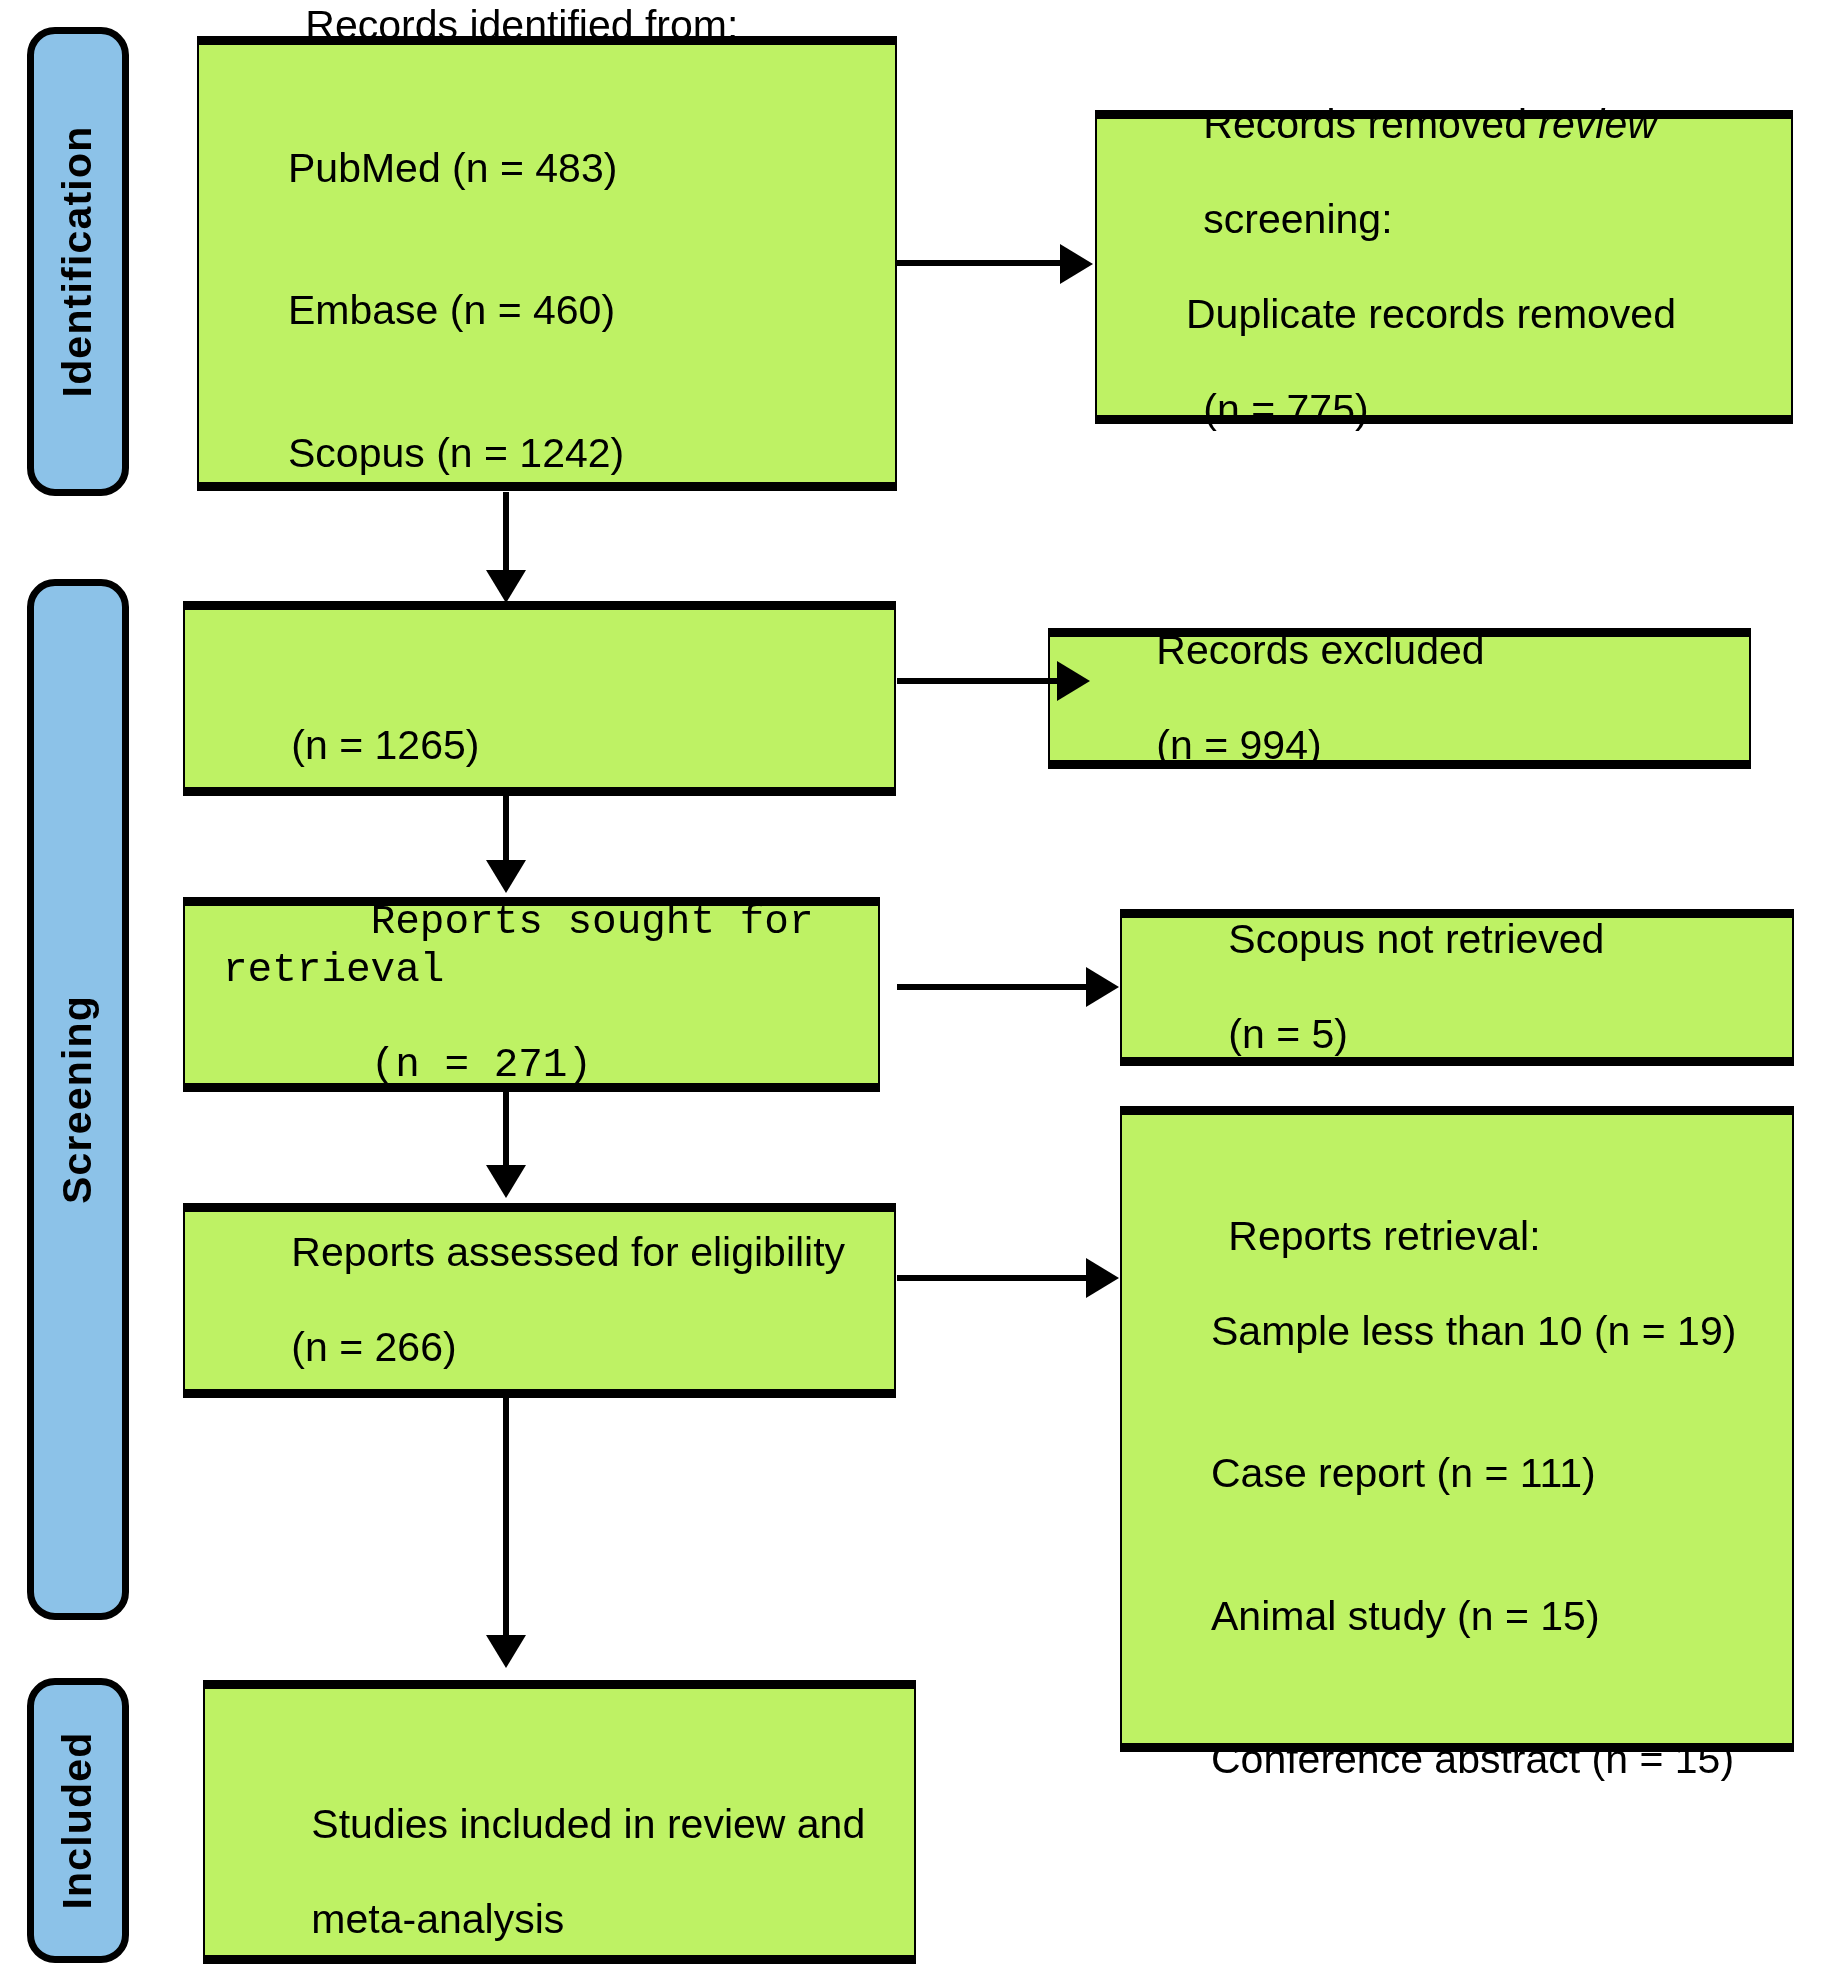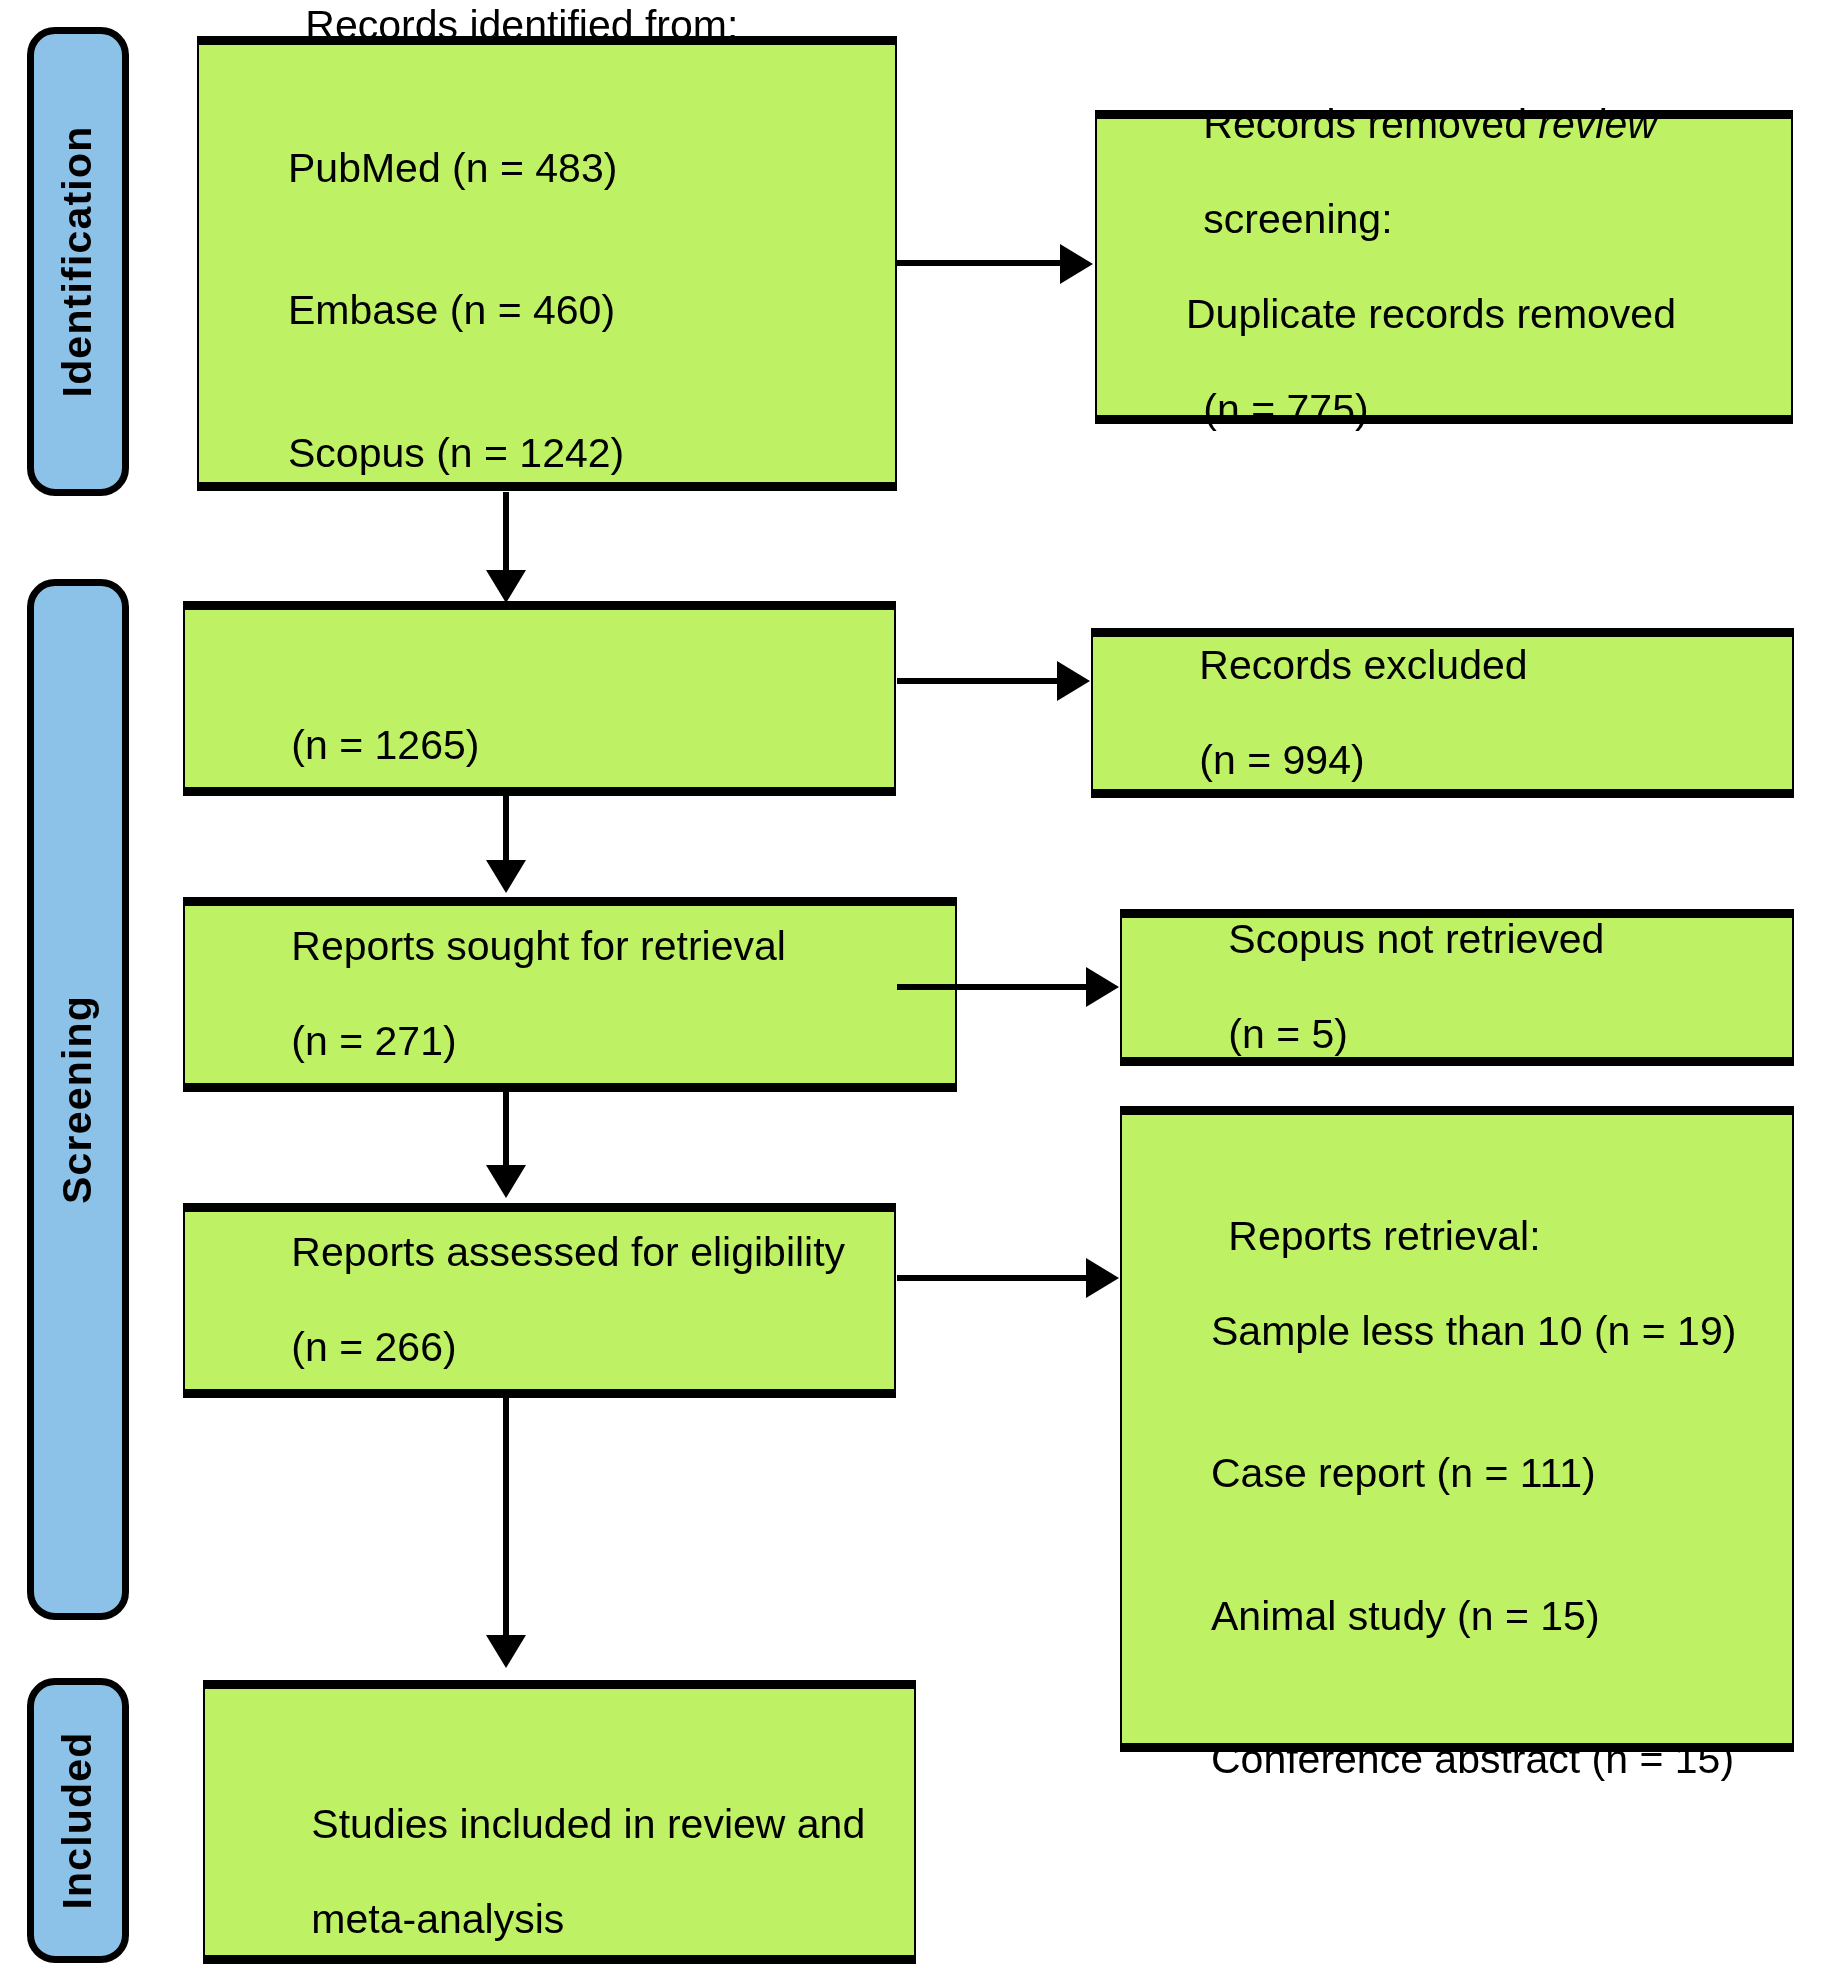--- a/index.html
+++ b/index.html
@@ -112,34 +112,34 @@
   <div class="vline" style="left:503px;top:492px;height:87px;"></div>
   <div class="arrow-d" style="left:486px;top:570px;"></div>
 
   <div class="box mid" style="left:183px;top:601px;width:713px;height:195px;">
     <div class="btext">
       <br>
       <span>(n = 1265)</span>
     </div>
   </div>
 
-  <div class="box mid" style="left:1091px;top:628px;width:703px;height:170px;">
+  <div class="box mid" style="left:1048px;top:628px;width:703px;height:141px;">
     <div class="btext">
       <span>Records excluded</span><br>
       <span>(n = 994)</span>
     </div>
   </div>
 
   <div class="hline" style="left:897px;top:678px;width:162px;"></div>
   <div class="arrow-r" style="left:1057px;top:661px;"></div>
 
   <div class="vline" style="left:503px;top:796px;height:66px;"></div>
   <div class="arrow-d" style="left:486px;top:860px;"></div>
 
-  <div class="box mid" style="left:183px;top:897px;width:774px;height:195px;">
+  <div class="box mid" style="left:183px;top:897px;width:697px;height:195px;font-family:Liberation Mono, monospace;">
     <div class="btext">
       <span>Reports sought for retrieval</span><br>
       <span>(n = 271)</span>
     </div>
   </div>
 
   <div class="box mid" style="left:1120px;top:909px;width:674px;height:157px;">
     <div class="btext">
       <span>Scopus not retrieved</span><br>
       <span>(n = 5)</span>

